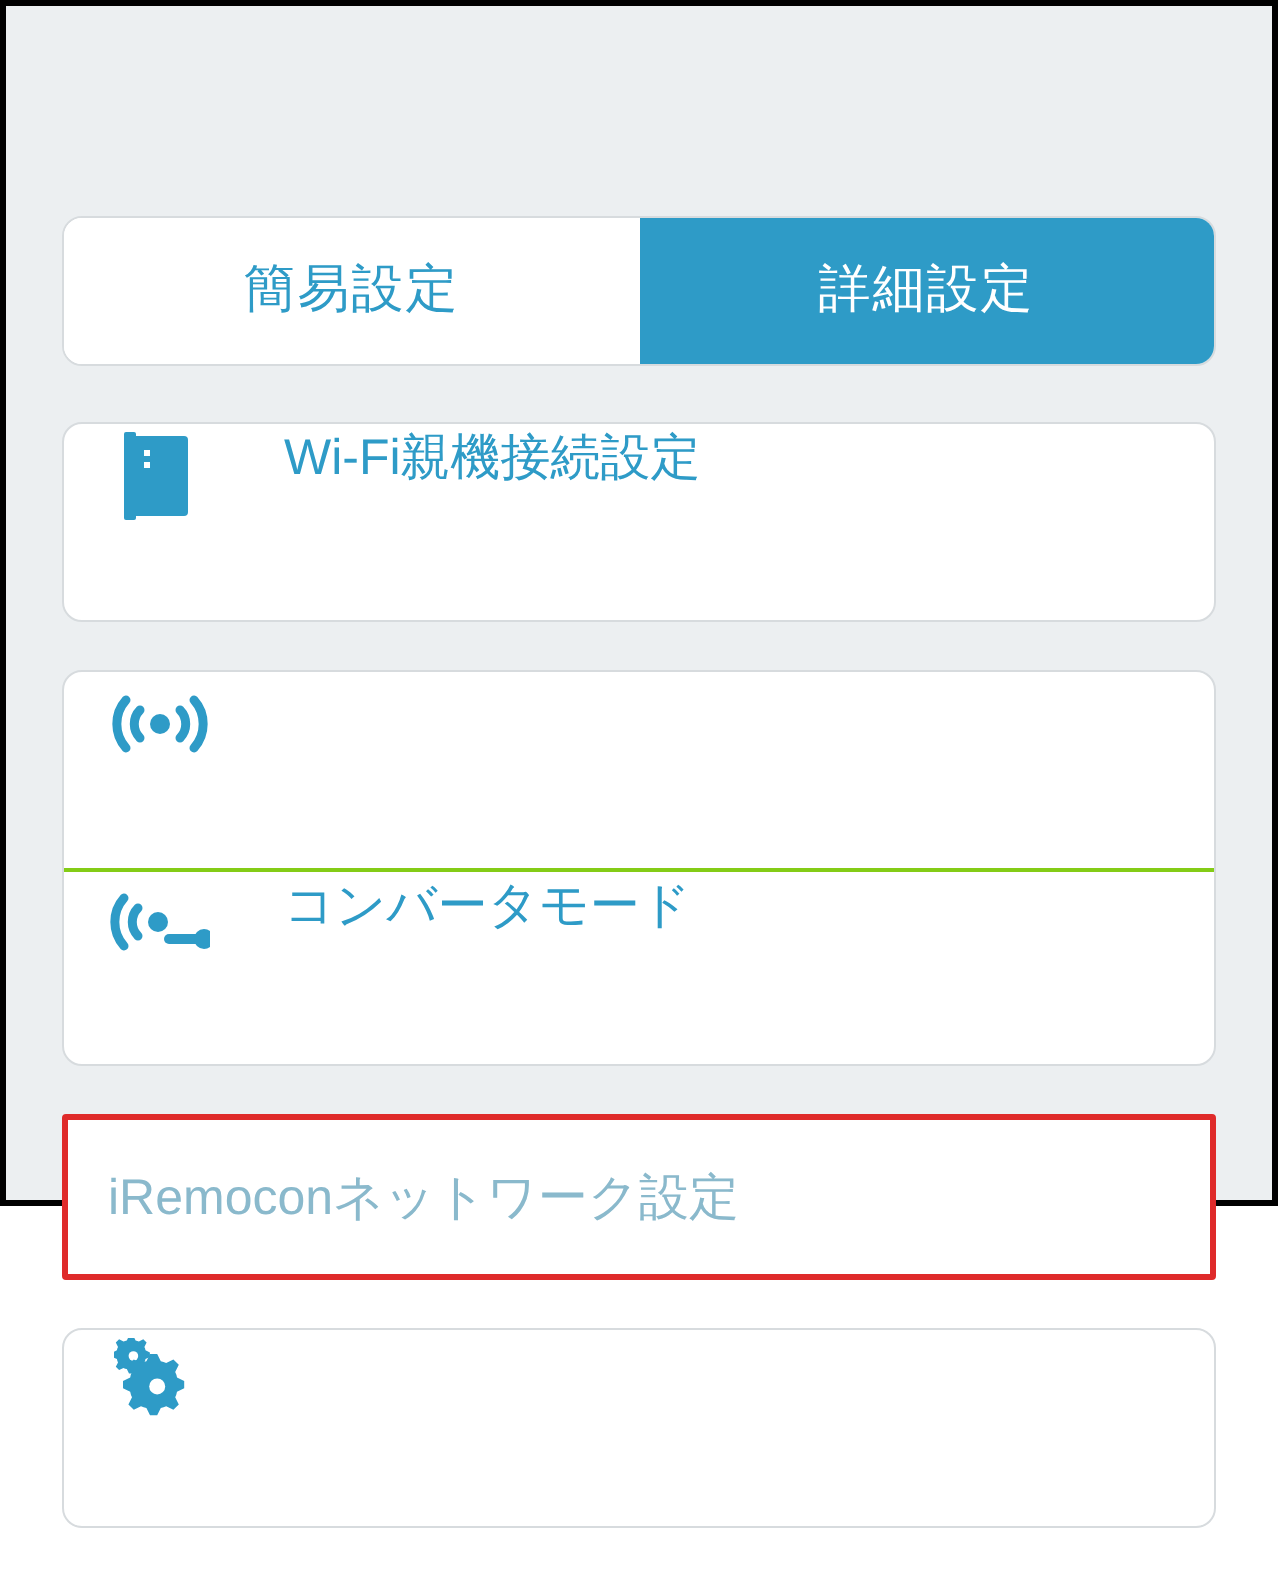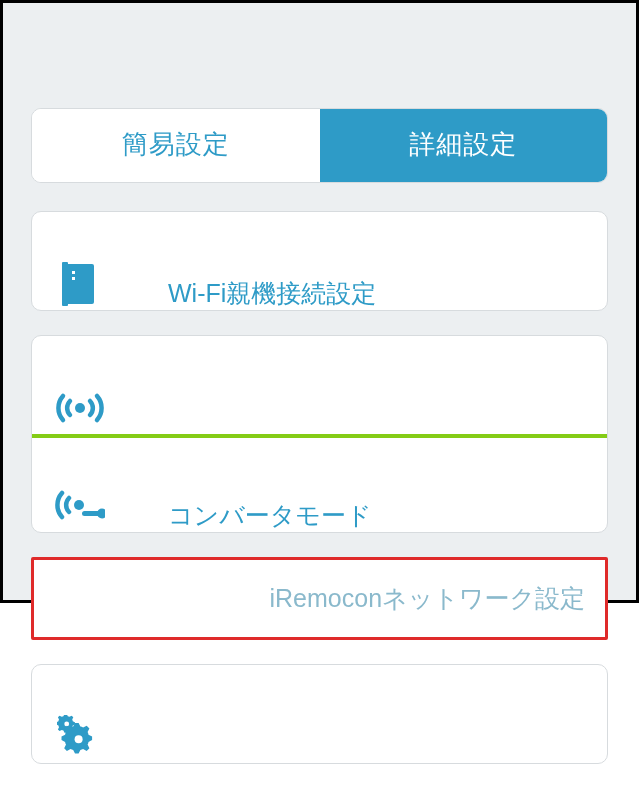--- a/index.html
+++ b/index.html
@@ -43,30 +43,29 @@
   
   .card {
     background: #fff;
     border: 1px solid #d7dbde;
     border-radius: 10px;
     margin-bottom: 24px;
     overflow: hidden;
   }
   .row {
     display: flex;
-    align-items: flex-end;
+    align-items: flex-start;
     min-height: 98px;
     padding: 0 22px;
     font-size: 25px;
     color: #2e9bc7;
     cursor: pointer;
-    gap: 26px;
   }
   .row + .row {
-    border-top: 4px solid #84cc16;
+    border-top: 2px solid #84cc16;
   }
   .icon {
     width: 52px;
     height: 52px;
     margin-right: 36px;
     flex-shrink: 0;
     display: flex;
     align-items: center;
     justify-content: center;
   }
@@ -75,21 +74,20 @@
   
   .highlight-card {
     background: #fff;
     border: 3px solid #df2a2a;
     border-radius: 2px;
     margin-bottom: 24px;
     padding: 22px 20px;
     font-size: 25px;
     color: #8ab9cc;
     cursor: pointer;
-    text-align: right;
   }
 </style>
 </head>
 <body>
 
 <div class="frame">
 
   <div class="tabbar">
     <div class="tab">
       <span>簡易設定</span>

